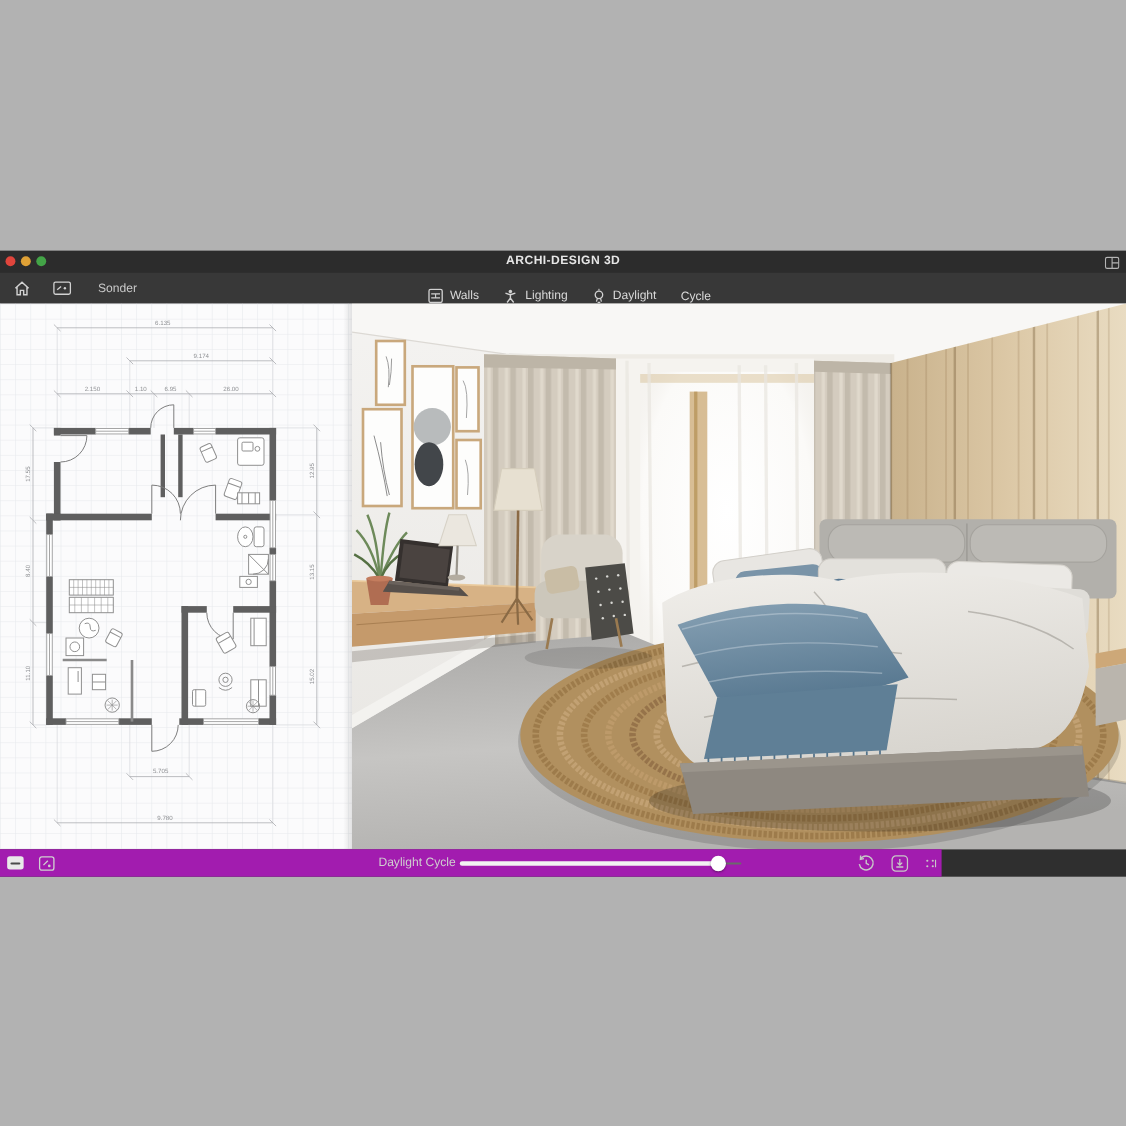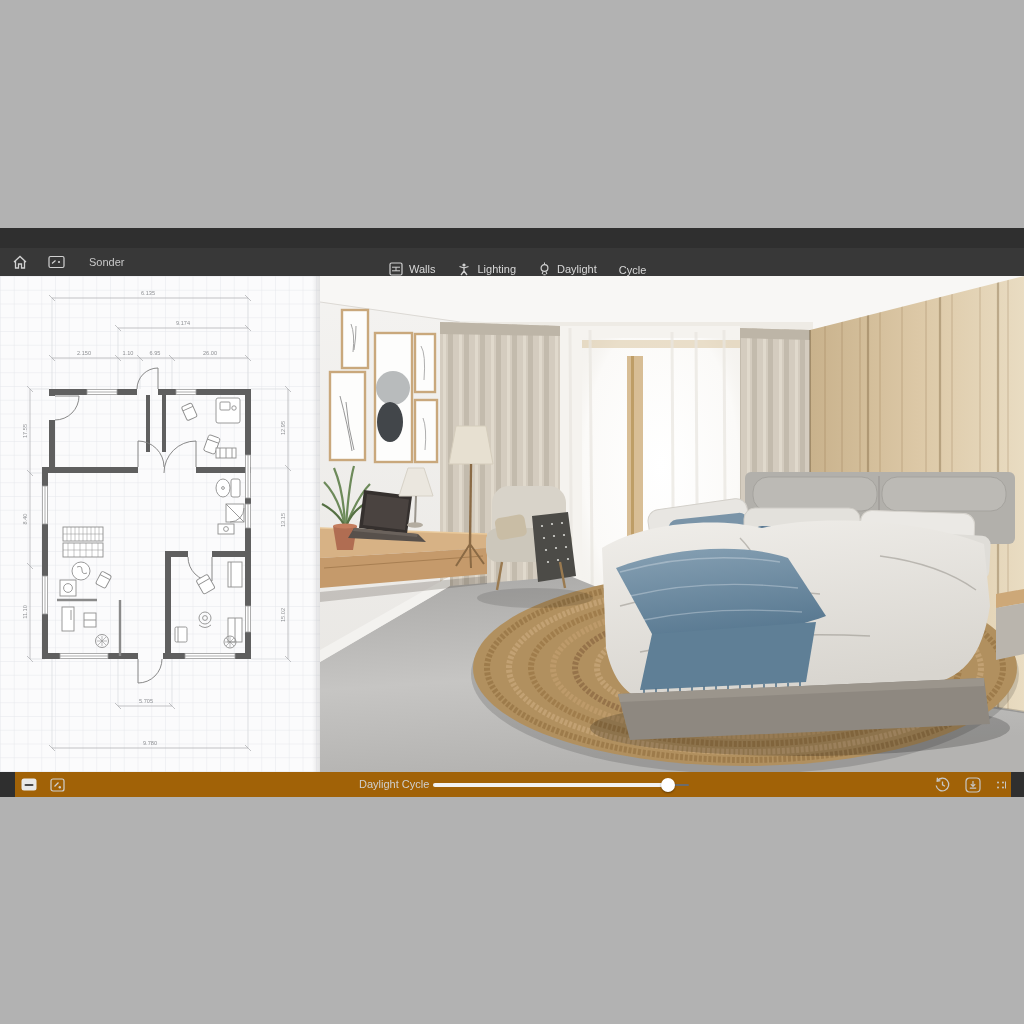--- a/index.html
+++ b/index.html
@@ -21,36 +21,51 @@
   .menu{position:absolute;left:384px;top:0;height:28px;display:flex;align-items:flex-end;gap:12px;}
   .menu-item{display:flex;align-items:center;gap:6px;color:#d9d9d9;font-size:11px;padding:0 5px;cursor:default;}
   .icon{display:inline-block;line-height:0;color:#d2d2d2;}
   
   .main{position:absolute;left:0;top:48px;width:1024px;height:496px;display:flex;}
   .plan-panel{position:relative;width:320px;height:496px;background:#fbfbfc;}
   .plan-panel .edge-shade{position:absolute;right:0;top:0;width:8px;height:100%;
         background:linear-gradient(to right,rgba(0,0,0,0),rgba(0,0,0,.10));}
   .render-panel{position:relative;width:704px;height:496px;background:#efede9;}
   
-  .statusbar{position:absolute;left:0;top:544px;width:996px;height:25px;background:#a16207;margin-left:15px;}
+  .statusbar{position:absolute;left:0;top:544px;width:856px;height:25px;background:#a21caf;}
   .sb-left{position:absolute;left:6px;top:0;height:25px;display:flex;align-items:center;gap:13px;}
   .sb-label{position:absolute;left:344px;top:6px;font-size:11px;color:#cfcfcf;}
   .slider{position:absolute;left:418px;top:0;width:256px;height:25px;}
   .slider .track{position:absolute;left:0;top:11.5px;width:256px;height:2px;background:#6b6b6b;border-radius:2px;}
   .slider .fill{position:absolute;left:0;top:10.5px;width:235px;height:4px;background:#f2f2f2;border-radius:3px;}
   .slider .handle{position:absolute;left:228px;top:5.5px;width:14px;height:14px;border-radius:50%;
         background:#ffffff;box-shadow:0 1px 2px rgba(0,0,0,.4);}
   .sb-right{position:absolute;right:4px;top:0;height:25px;display:flex;align-items:center;gap:14px;color:#c7c7c7;}
   svg text{font-family:"Liberation Sans",sans-serif;}
 </style>
 </head>
 <body>
 
 <div class="app">
 
+  <div class="titlebar">
+    <div class="lights">
+      <div class="light" style="background:#e0453c"></div>
+      <div class="light" style="background:#dfa136"></div>
+      <div class="light" style="background:#43a447"></div>
+    </div>
+    <div class="title">ARCHI-DESIGN 3D</div>
+    <div class="tb-right-icon">
+      <svg width="14" height="12" viewBox="0 0 14 12">
+          <rect x="1" y="1" width="12" height="10" rx="1.5" fill="none" stroke="currentColor"></rect>
+          <line x1="7" y1="1" x2="7" y2="11" stroke="currentColor"></line>
+          <line x1="7" y1="6" x2="13" y2="6" stroke="currentColor"></line>
+        </svg>
+    </div>
+  </div>
 
   <div class="toolbar">
     <div class="tool-left">
       <span class="icon">
         <svg width="16" height="15" viewBox="0 0 16 15">
             <path d="M2 7 L8 1.5 L14 7 M3.5 6 V13 H6.5 V9 H9.5 V13 H12.5 V6" fill="none" stroke="currentColor" stroke-width="1.3"></path>
           </svg>
       </span>
       <span class="icon">
         <svg width="17" height="14" viewBox="0 0 17 14">

